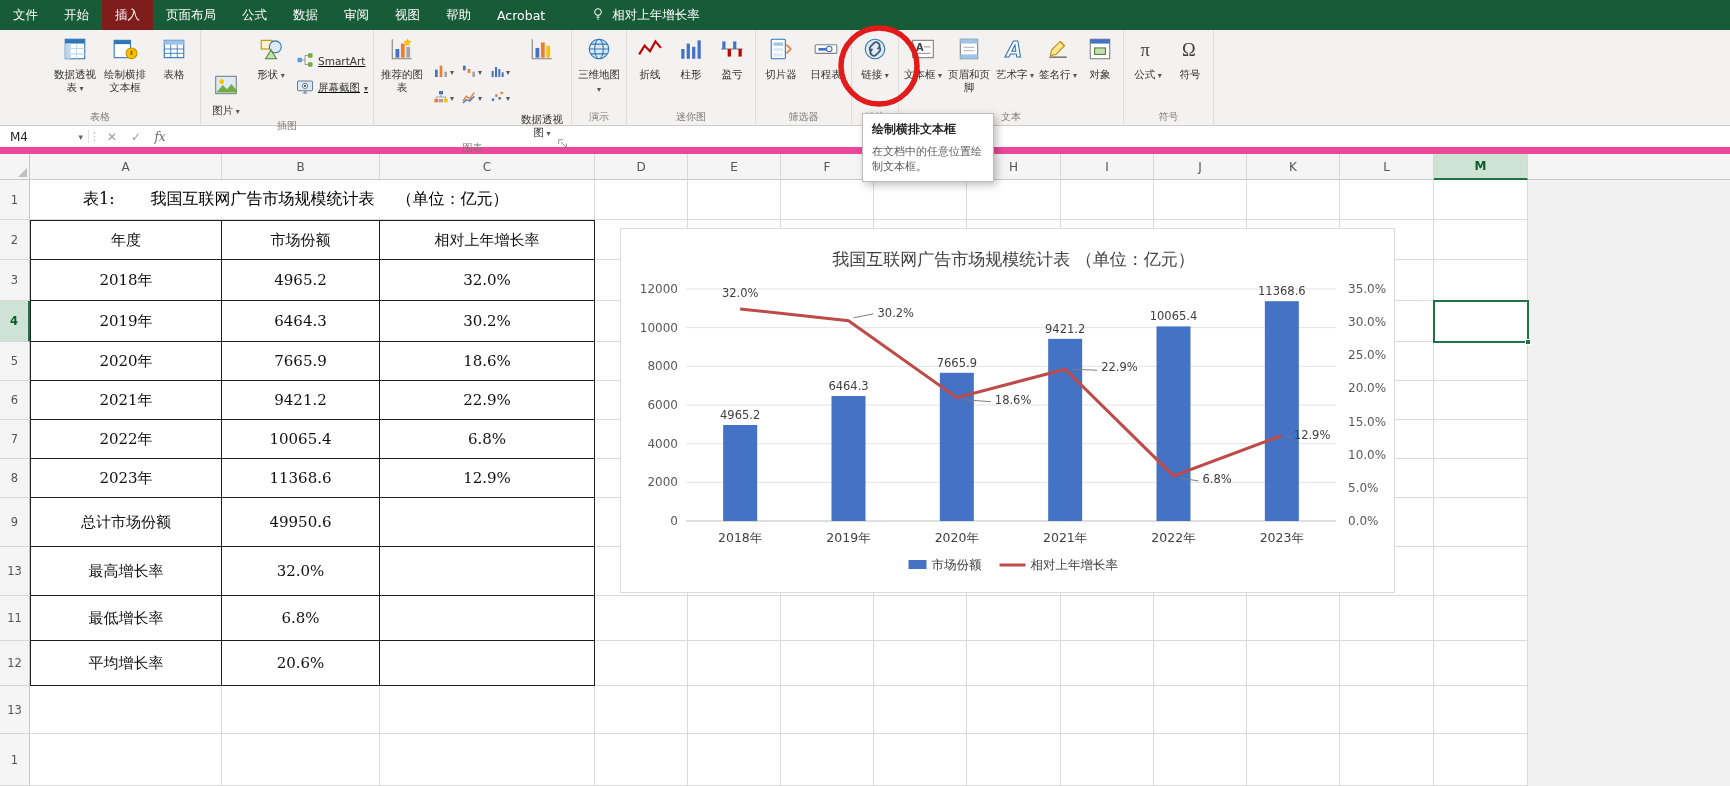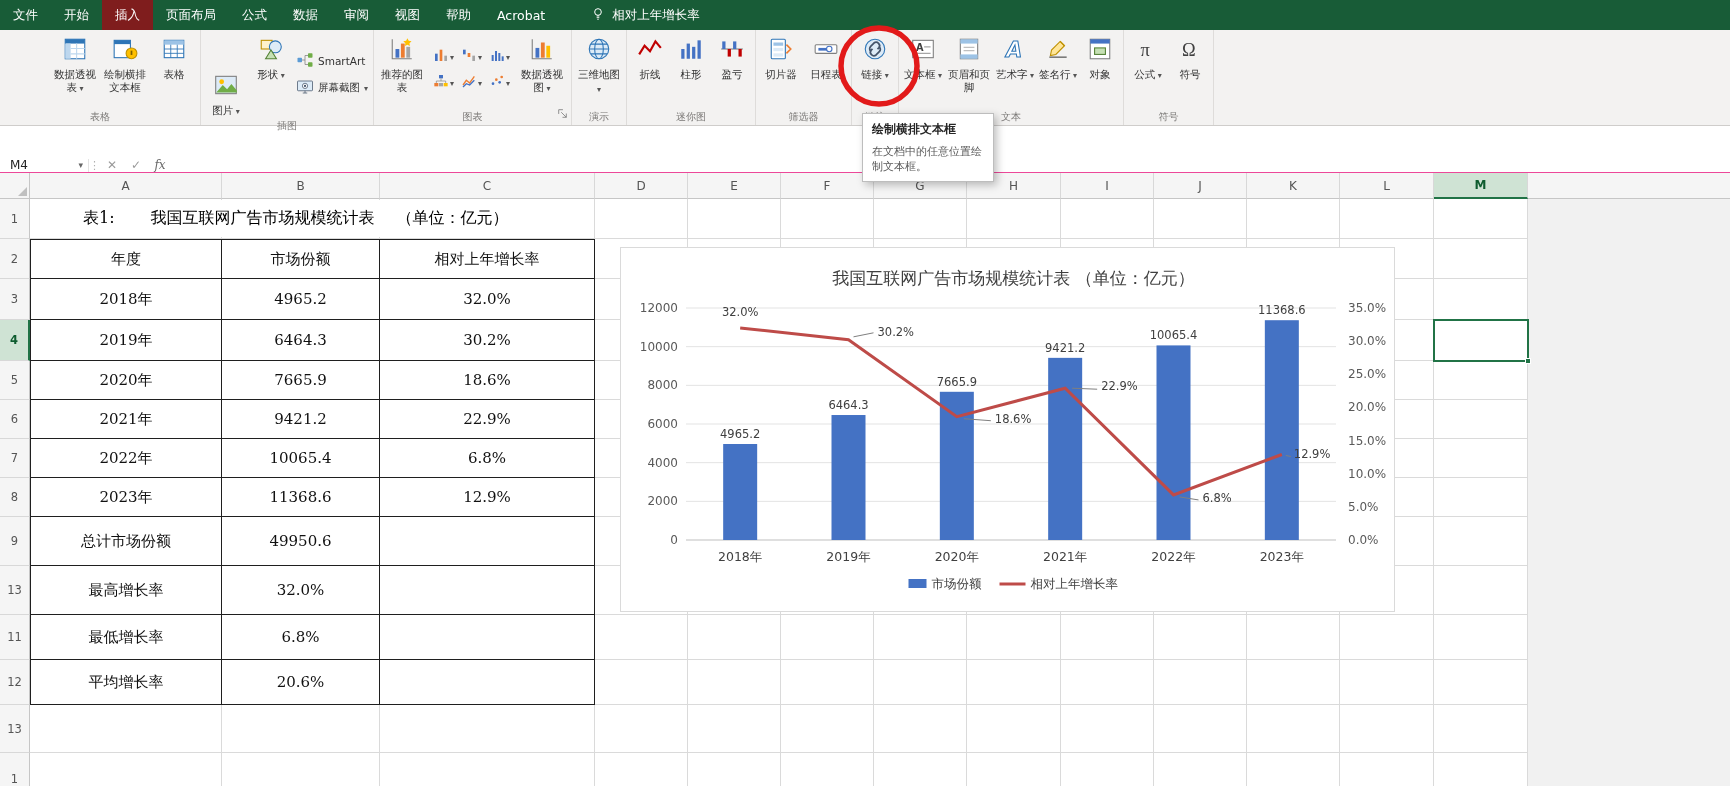--- a/index.html
+++ b/index.html
@@ -13,27 +13,27 @@
 
   
   .ribbon{height:96px;background:#F3F2F1;border-bottom:1px solid #CFCDCB;display:flex;position:relative;}
   .rgroup{display:flex;flex-direction:column;border-right:1px solid #DEDCDA;padding:1px 3px 0;}
   .rbtns{flex:1;display:flex;align-items:stretch;gap:1px;}
   .rgroup-label{height:16px;line-height:15px;text-align:center;font-size:10px;color:#7A7876;position:relative;}
   .launcher{position:absolute;right:0;bottom:2px;cursor:pointer;}
   .rbtn-large{display:flex;flex-direction:column;align-items:center;padding-top:5px;font-size:10.5px;line-height:13px;color:#333;text-align:center;cursor:pointer;word-break:break-all;}
   .rbtn-large .icon{margin-bottom:3px;flex:none;}
   .dd{font-size:8px;color:#555;}
-  .small-wrap{display:flex;flex-direction:column;justify-content:center;gap:7px;padding:0 2px;}
+  .small-wrap{display:flex;flex-direction:column;justify-content:center;gap:7px;padding:0 2px;text-decoration:underline;}
   .rbtn-small{display:flex;align-items:center;gap:4px;font-size:10.5px;color:#333;cursor:pointer;white-space:nowrap;}
   .mini-wrap{display:grid;grid-template-rows:24px 24px;grid-auto-flow:column;align-content:center;column-gap:3px;row-gap:2px;padding:0 3px;align-self:center;}
   .rbtn-mini{display:flex;align-items:center;gap:1px;cursor:pointer;padding:1px 2px;}
 
   
-  .fbar{height:28px;background:#fff;border-bottom:1px solid #ec4899;display:flex;align-items:flex-end;margin-top:19px;}
+  .fbar{height:28px;background:#fff;border-bottom:7px solid #ec4899;display:flex;align-items:center;}
   .namebox{width:88px;display:flex;align-items:center;justify-content:space-between;padding:0 5px 0 10px;font-size:12px;color:#222;cursor:pointer;}
   .nb-arrow{color:#666;font-size:9px;}
   .fb-dots{width:12px;display:flex;align-items:center;justify-content:center;color:#B0B0B0;font-size:11px;border-left:1px solid #E3E3E3;}
   .fb-btn{width:24px;display:flex;align-items:center;justify-content:center;color:#9A9A9A;font-size:12px;cursor:pointer;}
   .fb-fx{font-family:"DejaVu Serif","Liberation Serif",serif;font-style:italic;color:#6A6A6A;}
   .fb-input{flex:1;border-left:1px solid #E3E3E3;padding-left:8px;display:flex;align-items:center;font-size:12px;color:#222;}
 
   
   .sheet{position:relative;width:1730px;height:632px;background:#fff;overflow:hidden;}
   .corner{position:absolute;left:0;top:0;width:30px;height:26px;background:#F5F5F5;border-right:1px solid #C6C6C6;border-bottom:1px solid #C6C6C6;z-index:3;}
@@ -217,21 +217,21 @@
           <div class="rbtn-mini">
             <span class="icon"><svg viewBox="0 0 24 24" width="16" height="16">
                 <circle cx="6" cy="16" r="2" fill="#4472C4"></circle>
                 <circle cx="11" cy="10" r="2" fill="#ED7D31"></circle>
                 <circle cx="16" cy="14" r="2" fill="#4472C4"></circle>
                 <circle cx="19" cy="6" r="2" fill="#ED7D31"></circle>
               </svg></span>
             <span class="dd">▾</span>
           </div>
         </div>
-        <div class="rbtn-large" style="width: 52px;">
+        <div class="rbtn-large" style="width: 52px; gap: 45px;">
           <span class="icon"><svg viewBox="0 0 24 24" width="26" height="26">
               <path d="M3 3v18h18" stroke="#7F7F7F" fill="none"></path>
               <rect x="6" y="11" width="3.5" height="9" fill="#4472C4"></rect>
               <rect x="11" y="6" width="3.5" height="14" fill="#ED7D31"></rect>
               <rect x="16" y="9" width="3.5" height="11" fill="#FFC000"></rect>
             </svg></span>
           <span class="lbl">数据透视图<span class="dd"> ▾</span></span>
         </div>
       </div>
       <div class="rgroup-label"><span>图表</span><span class="launcher"><svg viewBox="0 0 13 13" width="11" height="11">

